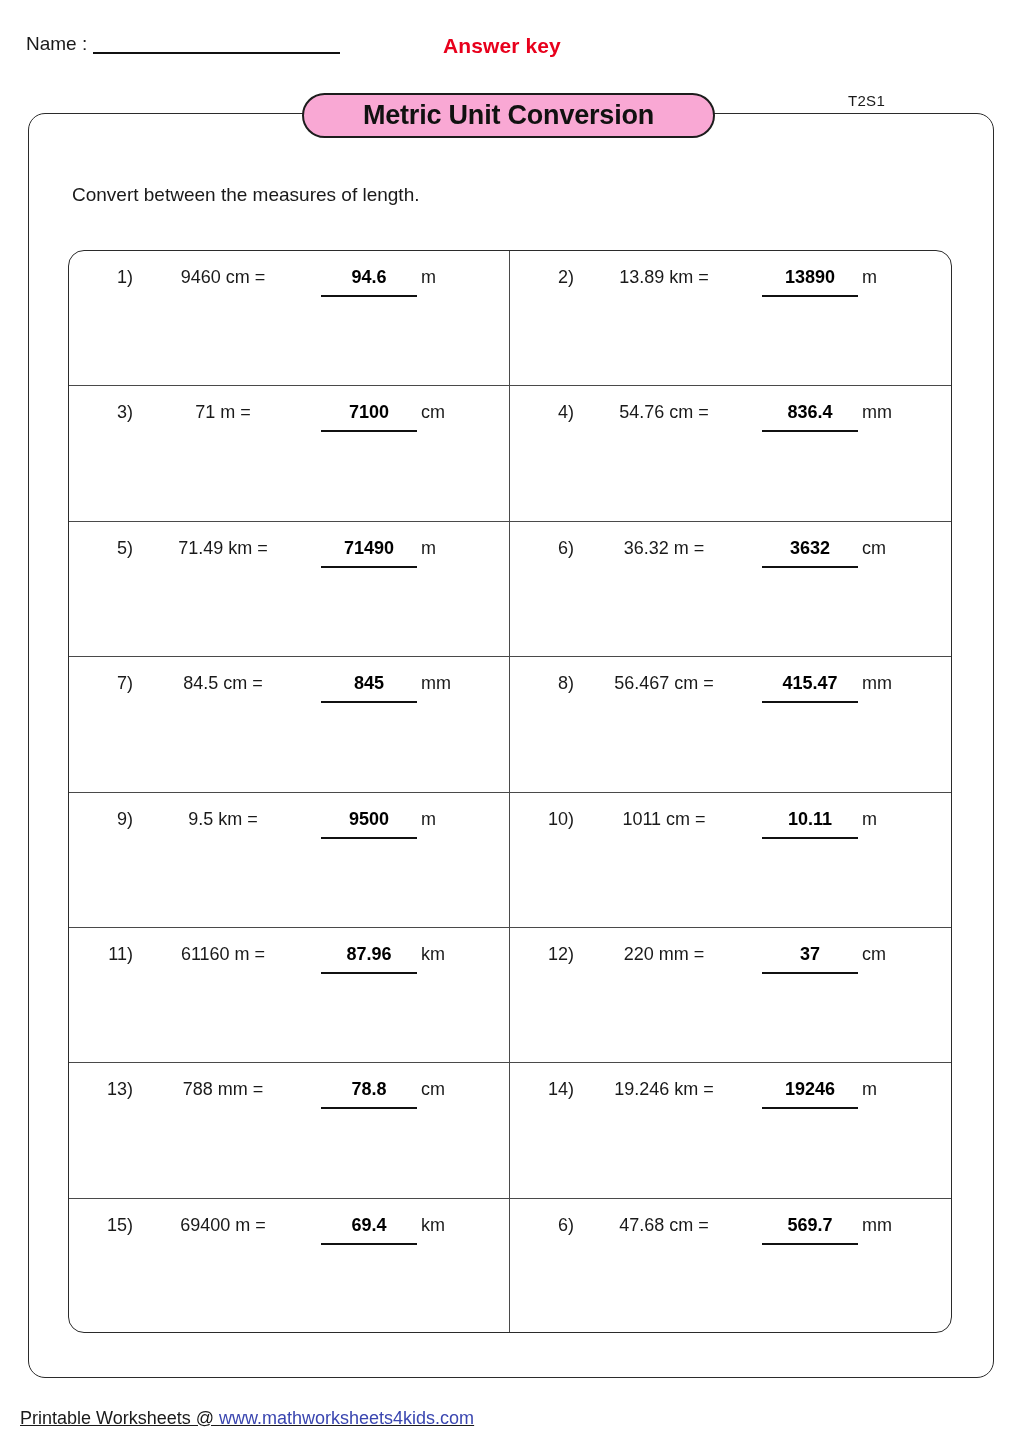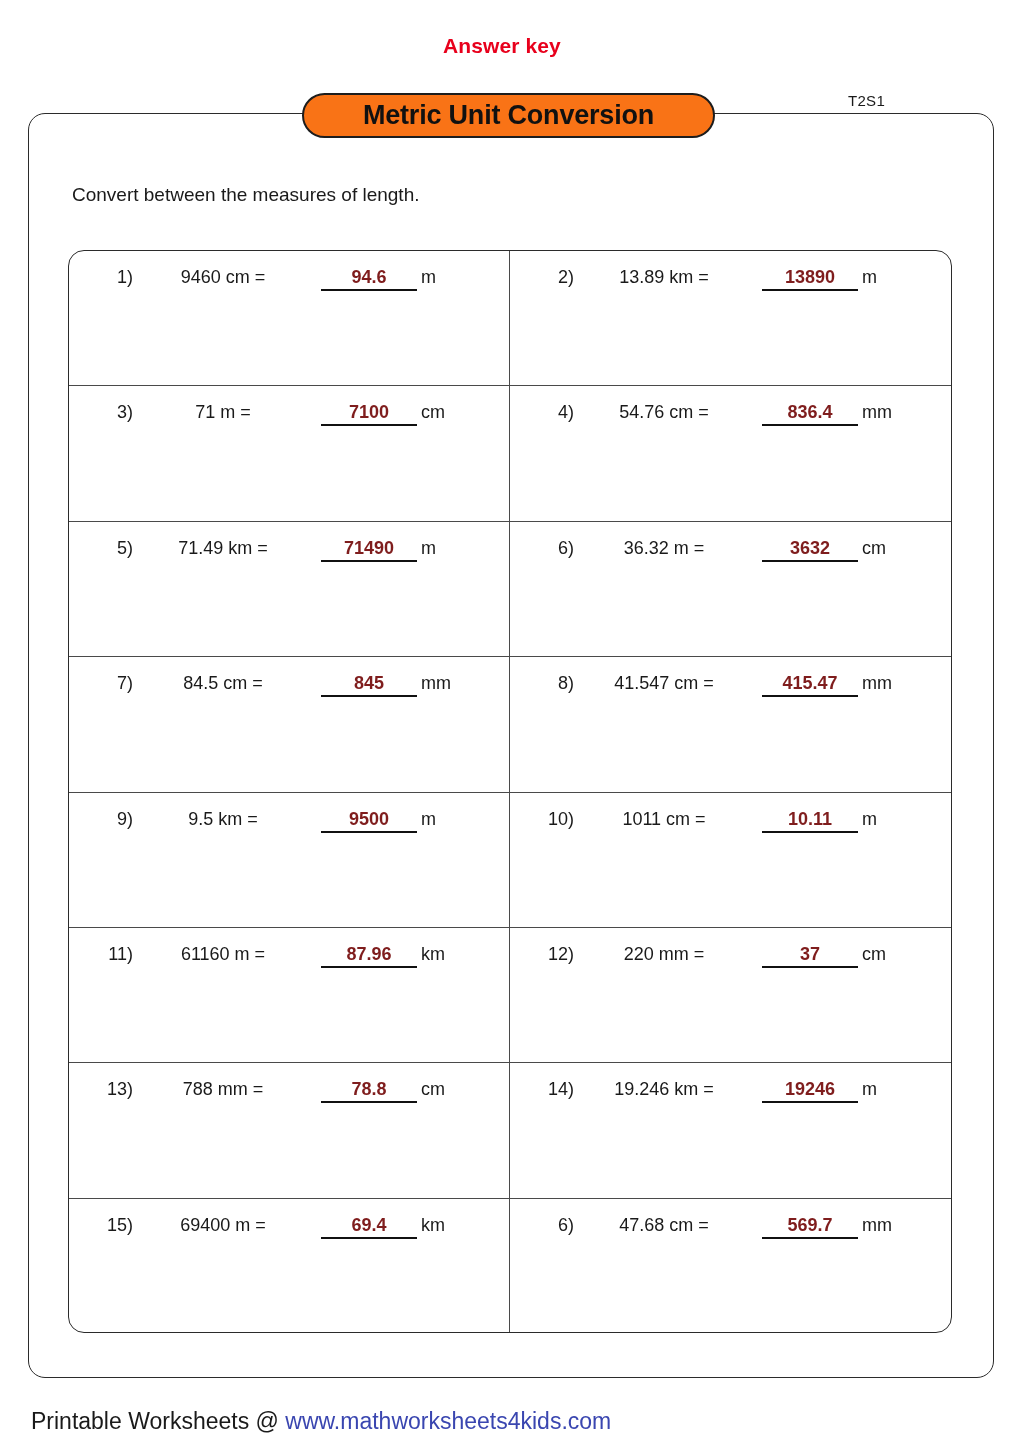--- a/index.html
+++ b/index.html
@@ -68,21 +68,21 @@
 
   
   .title-pill {
     position: absolute;
     left: 302px;
     top: 93px;
     width: 413px;
     height: 45px;
     border: 2.2px solid #1d1d1d;
     border-radius: 23px;
-    background: #f97316;
+    background: #f9a8d4;
     display: flex;
     align-items: center;
     justify-content: center;
     z-index: 5;
     box-sizing: border-box;
   }
   .title-text {
     font-size: 27px;
     font-weight: bold;
     color: #111;
@@ -159,45 +159,50 @@
     text-align: center;
     white-space: nowrap;
   }
   .prob-blank {
     width: 96px;
     flex: none;
     text-align: center;
     border-bottom: 2.2px solid #111;
     font-size: 18px;
     font-weight: bold;
-    color: #7f1d1d;
+    color: #000000;
     margin: 0 4px 0 8px;
-    padding-bottom: 1px;
+    padding-bottom: 7px;
     white-space: nowrap;
   }
   .prob-unit {
     flex: none;
     white-space: nowrap;
   }
 
   
   .footer {
     position: absolute;
-    left: 31px;
+    left: 20px;
     top: 1408px;
-    font-size: 23px;
-    white-space: nowrap;
+    font-size: 18px;
+    white-space: nowrap;
+    text-decoration: underline;
   }
   .footer-label { color: #1a1a1a; }
   .footer-url { color: #3a46b0; }
 </style>
 </head>
 <body>
 
 <div class="header">
+  <div class="name-block">
+    <span class="name-label">Name :</span>
+    <span class="name-line"></span>
+  </div>
   <div class="answer-key">Answer key</div>
 </div>
 
 <div class="page-frame"></div>
 
 <div class="title-pill">
   <span class="title-text">Metric Unit Conversion</span>
 </div>
 <div class="sheet-code">T2S1</div>
 
@@ -267,21 +272,21 @@
       <div class="prob-inner">
         <span class="prob-num">7)</span>
         <span class="prob-q">84.5 cm =</span>
         <span class="prob-blank">845</span>
         <span class="prob-unit">mm</span>
       </div>
     </div>
     <div class="pcell">
       <div class="prob-inner">
         <span class="prob-num">8)</span>
-        <span class="prob-q">41.547 cm =</span>
+        <span class="prob-q">56.467 cm =</span>
         <span class="prob-blank">415.47</span>
         <span class="prob-unit">mm</span>
       </div>
     </div>
   </div>
 
   <div class="prow">
     <div class="pcell">
       <div class="prob-inner">
         <span class="prob-num">9)</span>

